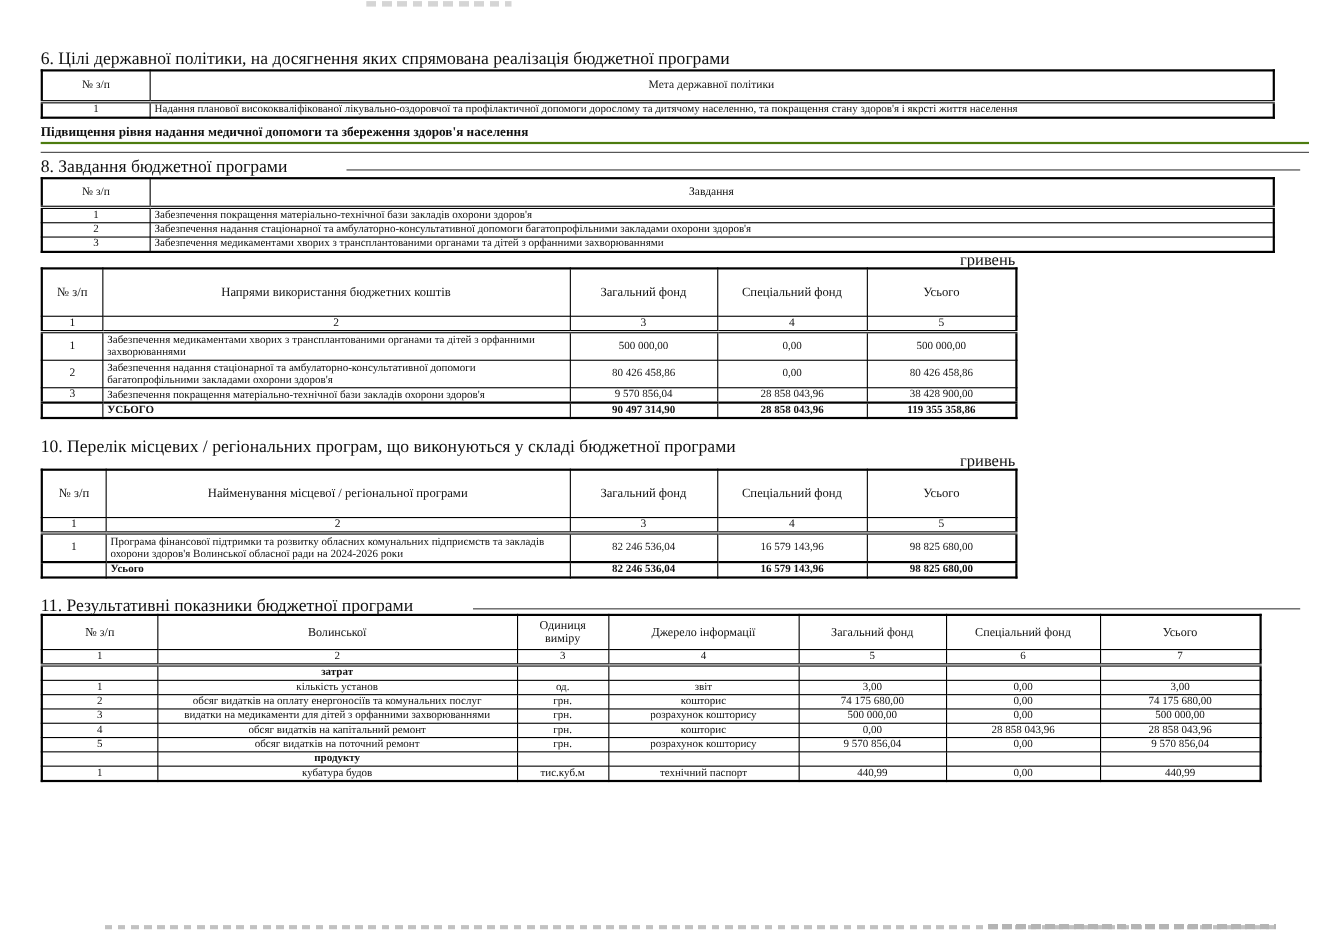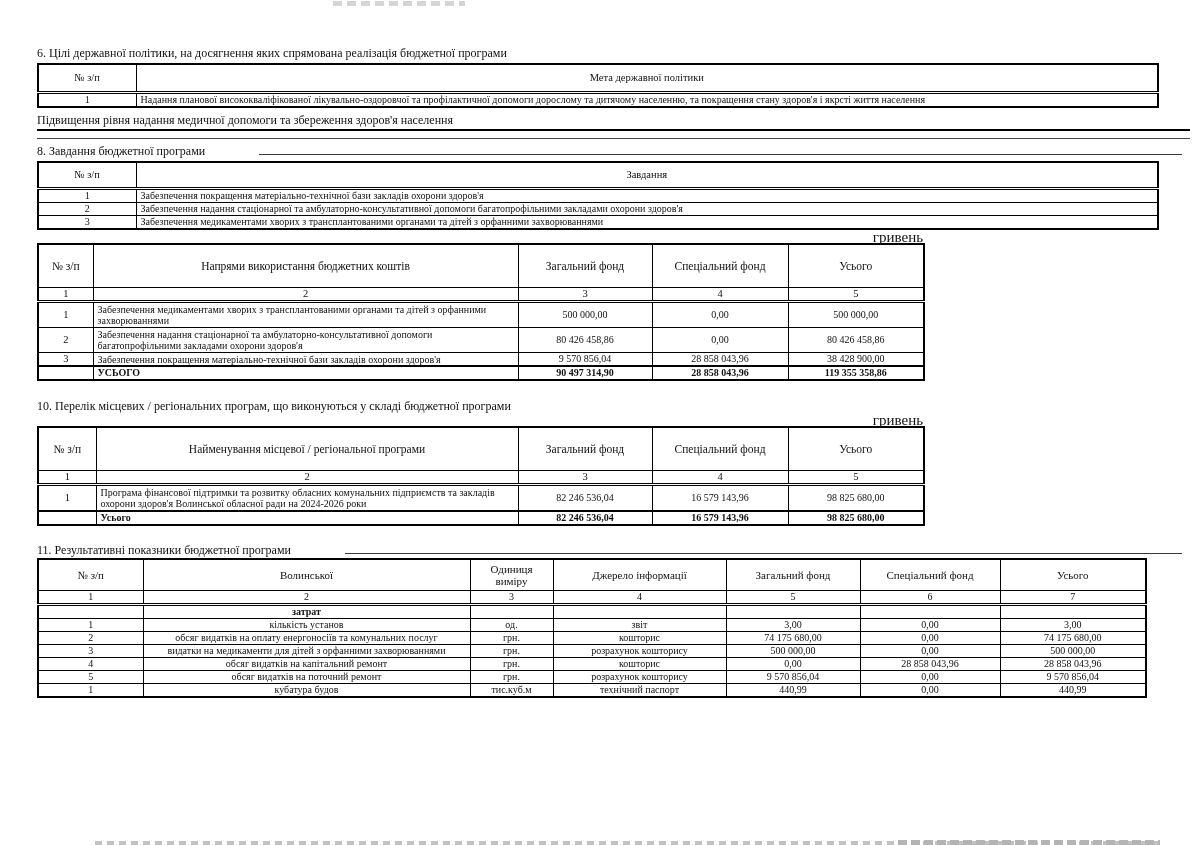--- a/index.html
+++ b/index.html
@@ -21,29 +21,29 @@
       repeating-linear-gradient(90deg,#8f8f8f 0 7px, transparent 7px 12px);
     opacity:.55;
   }
   .cut-bottom .dark {
     position:absolute; right:0; top:-1px; width:262px; height:5px;
     background:repeating-linear-gradient(90deg,#777 0 9px, transparent 9px 13px);
   }
 
   .content { position:absolute; top:0; left:37px; width:1153px; }
 
-  .h { font-size:12px; line-height:13px; white-space:nowrap; }
+  .h { font-size:16px; line-height:13px; white-space:nowrap; }
   .h-flex { display:flex; align-items:flex-end;gap:44px; }
   .h-rule { flex:1; height:0; border-bottom:1px solid #3a3a3a; margin:0 8px 3px 10px; }
 
   #h6 { margin-top:47px; }
   #h7 { margin-top:15px; }
   .goal-text {
-    margin-top:6px; font-weight:normal; font-size:12px; line-height:13px;
-    border-bottom:2px solid #000000; padding-bottom:2px; width:1153px;
+    margin-top:6px; font-weight:bold; font-size:12px; line-height:13px;
+    border-bottom:2px solid #4d7c0f; padding-bottom:2px; width:1153px;
   }
   .thin-rule { margin-top:7px; width:1153px; border-top:1px solid #444; height:0; }
   #h8 { margin-top:6px; }
   #h9 { margin-top:21px; }
   #h10 { margin-top:19px; }
   #h11 { margin-top:18px; }
 
   table { border-collapse:collapse; table-layout:fixed; }
   td {
     border:1px solid #000; padding:0 4px; font-size:10.5px; line-height:12px;
@@ -310,20 +310,29 @@
       </tr>
       <tr class="r11">
         <td>5</td>
         <td>обсяг видатків на поточний ремонт</td>
         <td>грн.</td>
         <td>розрахунок кошторису</td>
         <td>9 570 856,04</td>
         <td>0,00</td>
         <td>9 570 856,04</td>
       </tr>
+      <tr class="cat11">
+        <td></td>
+        <td>продукту</td>
+        <td></td>
+        <td></td>
+        <td></td>
+        <td></td>
+        <td></td>
+      </tr>
       <tr class="r11">
         <td>1</td>
         <td>кубатура будов</td>
         <td>тис.куб.м</td>
         <td>технічний паспорт</td>
         <td>440,99</td>
         <td>0,00</td>
         <td>440,99</td>
       </tr>
     </tbody>

